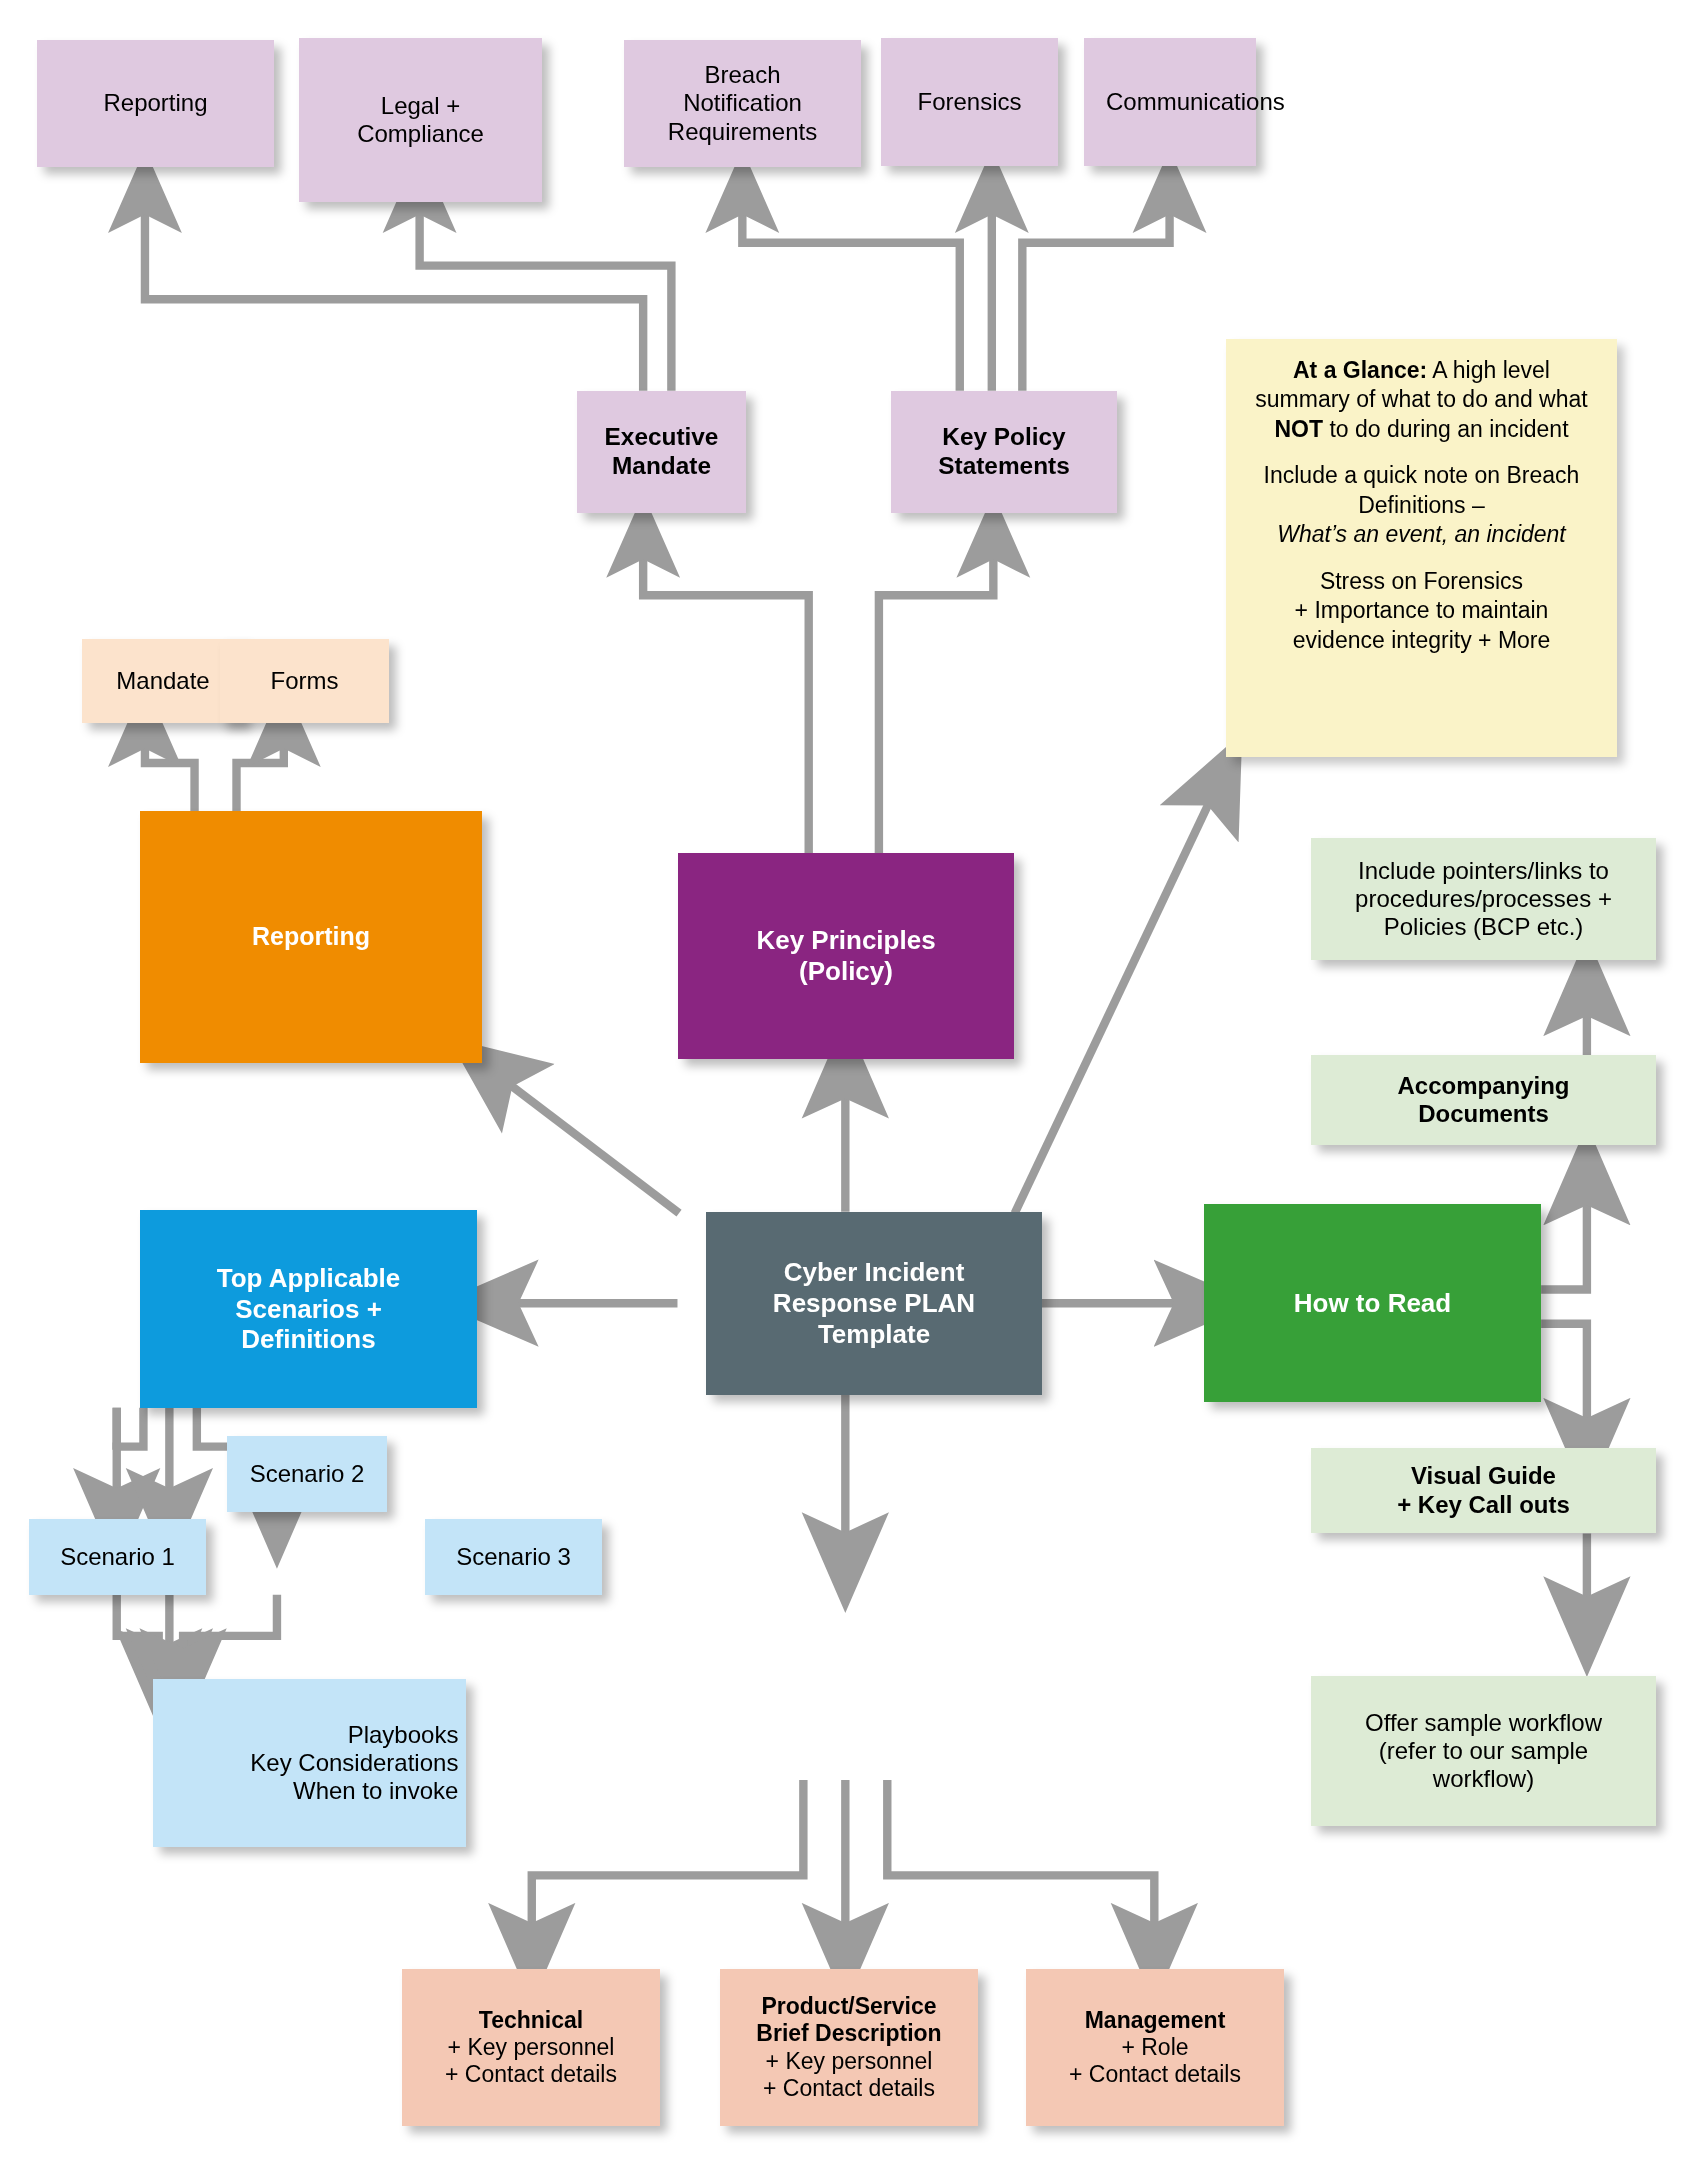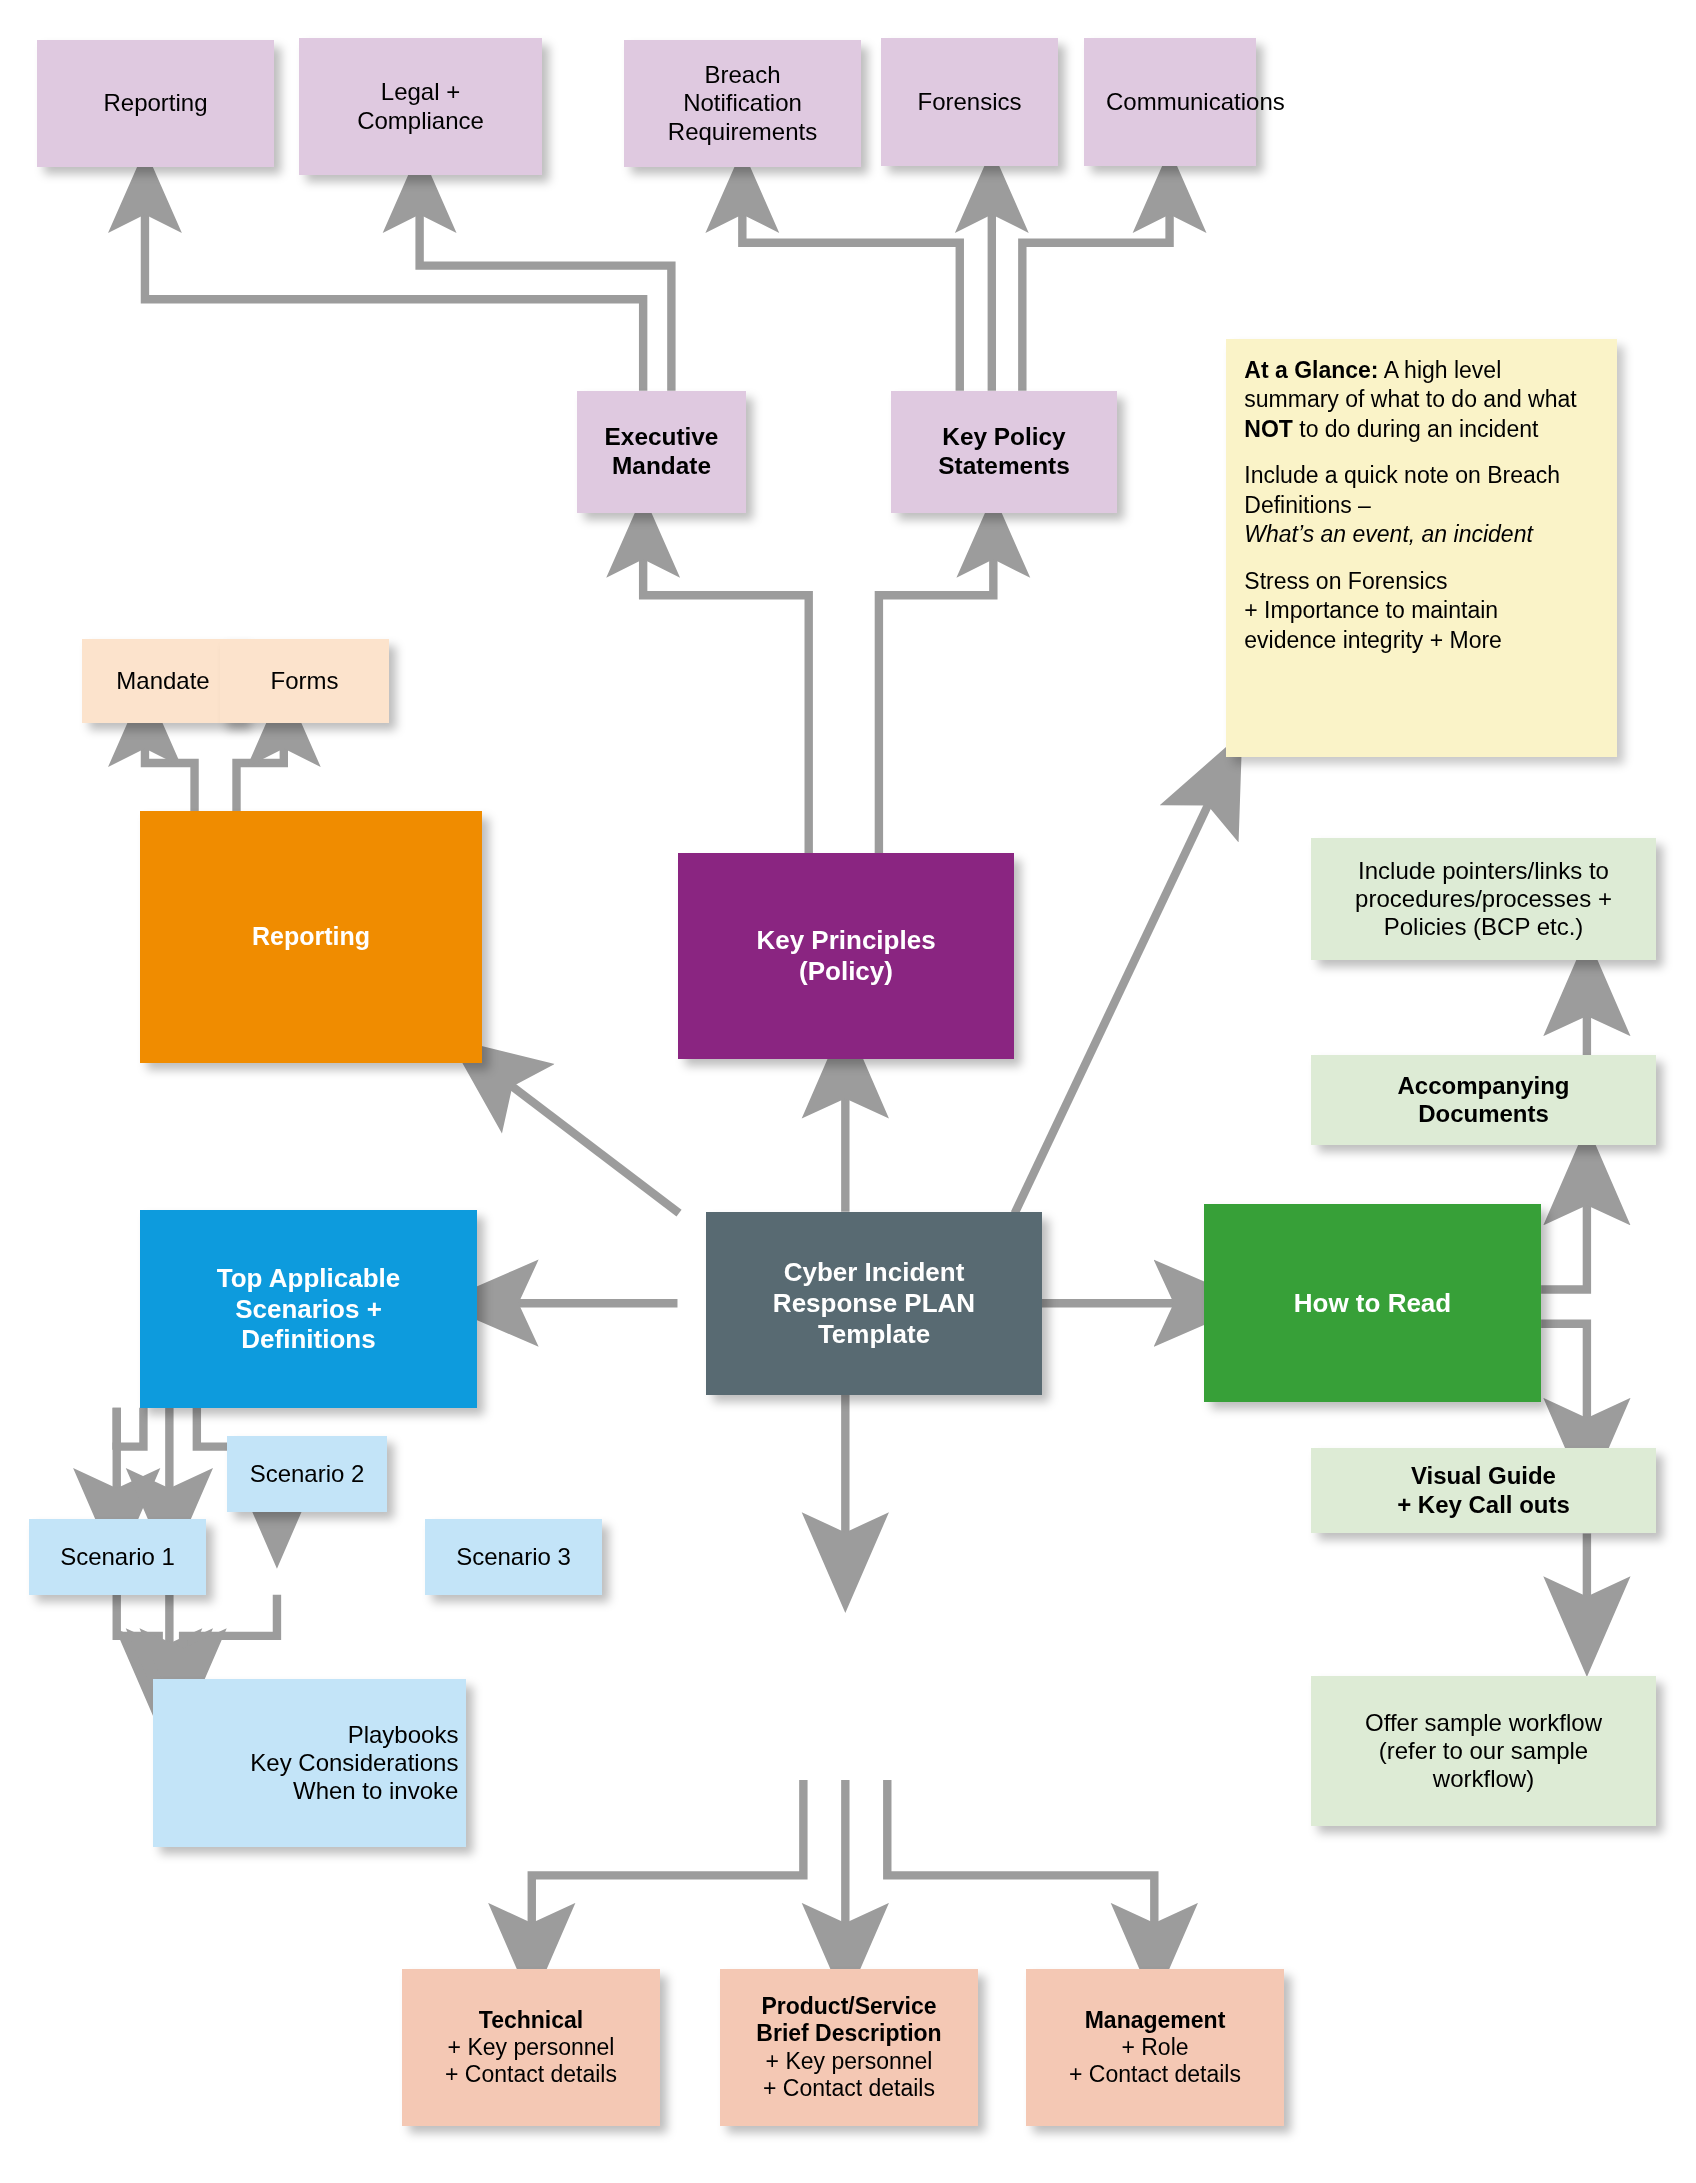--- a/index.html
+++ b/index.html
@@ -18,21 +18,21 @@
   .slate{background:#586A72;color:#fff;font-size:26px;font-weight:bold;}
   .blue{background:#0D9BDD;color:#fff;font-size:26px;font-weight:bold;}
   .lblue{background:#C3E4F8;color:#000;font-size:24px;}
   .green{background:#37A038;color:#fff;font-size:26px;font-weight:bold;}
   .lgreen{background:#DDEBD5;color:#000;font-size:24px;}
   .lgreen-b{background:#DDEBD5;color:#000;font-size:24px;font-weight:bold;}
   .red{background:#CC1414;color:#fff;font-size:26px;font-weight:bold;}
   .salmon{background:#F4C8B4;color:#000;font-size:23px;}
   .salmon .hd{font-weight:bold;display:block;}
   .yellow{background:#FAF3C8;color:#000;font-size:23px;display:block;
-          box-shadow:6.9px 6.9px 9.2px rgba(0,0,0,0.22);text-align:left;padding:17px 18.3px;}
+          box-shadow:6.9px 6.9px 9.2px rgba(0,0,0,0.22);text-align:center;padding:17px 18.3px;}
   .yellow p{margin:0 0 17px 0;line-height:1.28;}
   .yellow p:last-child{margin-bottom:0;}
   .yellow b{font-weight:bold;}
   .yellow i{font-style:italic;}
 </style>
 </head>
 <body>
 
 <div id="stage">
 
@@ -98,21 +98,21 @@
       <path d="M2020,1735 L2080,1735 L2080,1898" marker-end="url(#ahL)"></path>
 
       <path d="M2080,2010 L2080,2132" marker-end="url(#ahL)"></path>
     </g>
   </svg>
 
   <div class="node lilac" style="left:37px;top:40px;width:237px;height:127px;">
     <span class="txt">Reporting</span>
   </div>
 
-  <div class="node lilac" style="left:299px;top:38px;width:243px;height:137px;">
+  <div class="node lilac" style="left:299px;top:38px;width:243px;height:164px;">
     <span class="txt" style="white-space:pre-line;">Legal +
 Compliance</span>
   </div>
 
   <div class="node lilac" style="left:624px;top:40px;width:237px;height:127px;">
     <span class="txt" style="white-space:pre-line;">Breach
 Notification
 Requirements</span>
   </div>
 

